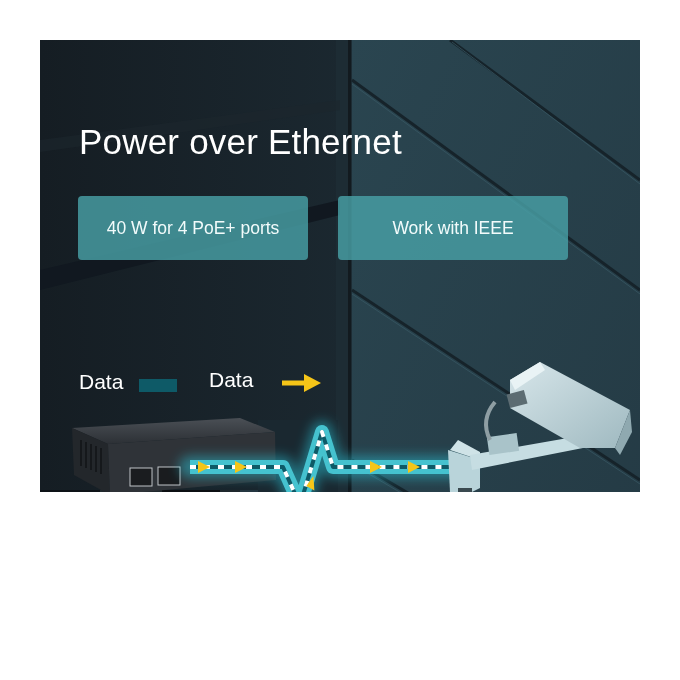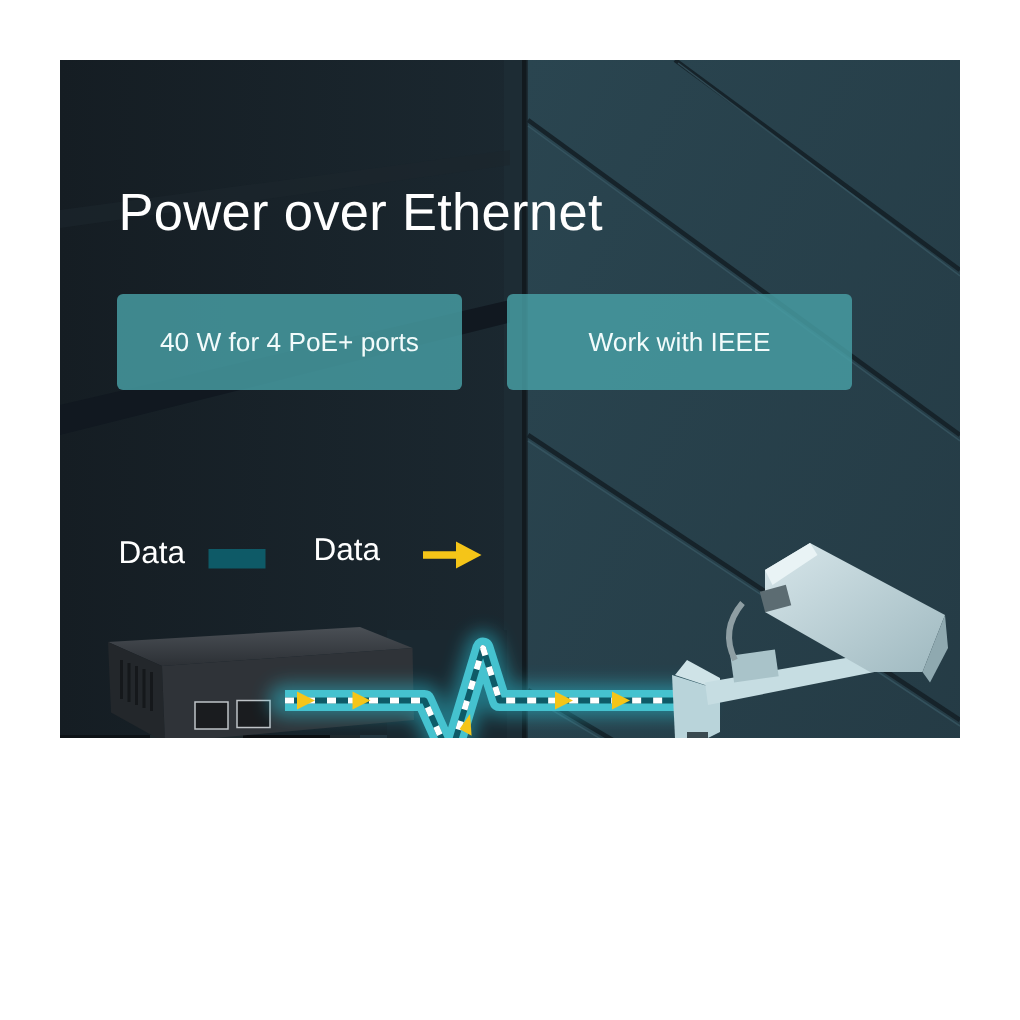--- a/index.html
+++ b/index.html
@@ -4,21 +4,21 @@
 <style>
   html, body { margin:0; padding:0; background:#ffffff; }
   body { width:680px; height:680px; position:relative; overflow:hidden; font-family:"Liberation Sans", sans-serif; }
   .scene { position:absolute; left:40px; top:40px; width:600px; height:452px; overflow:hidden; background:#1a2730; }
   .bg { position:absolute; inset:0; }
   .title { position:absolute; left:39px; top:82px; font-size:35px; color:#ffffff; letter-spacing:0.2px; font-weight:400; white-space:nowrap; }
   .box { position:absolute; top:156px; height:64px; width:230px; background:rgba(72,160,166,0.82); border-radius:4px; color:#f2fbfb; font-size:17.5px; line-height:24px; text-align:center; display:flex; flex-direction:column; justify-content:center; }
   .box1 { left:38px; }
   .box2 { left:286px;margin-left:12px; }
   .legend { position:absolute; top:315px; left:39px; height:30px; color:#ffffff; font-size:21px; }
-  .legend .item { position:absolute; white-space:nowrap; }
+  .legend .item { position:absolute; white-space:nowrap;margin-top:13px; }
   .legend .data-label { left:0; top:2px; }
   .legend .data-swatch { left:60px; top:11px; width:38px; height:13px; background:#0e5a67; }
   .legend .power-label { left:130px; top:0; }
   .legend .power-arrow { left:203px; top:5px; }
   svg { display:block; }
 </style>
 </head>
 <body>
 
 <div class="scene">

